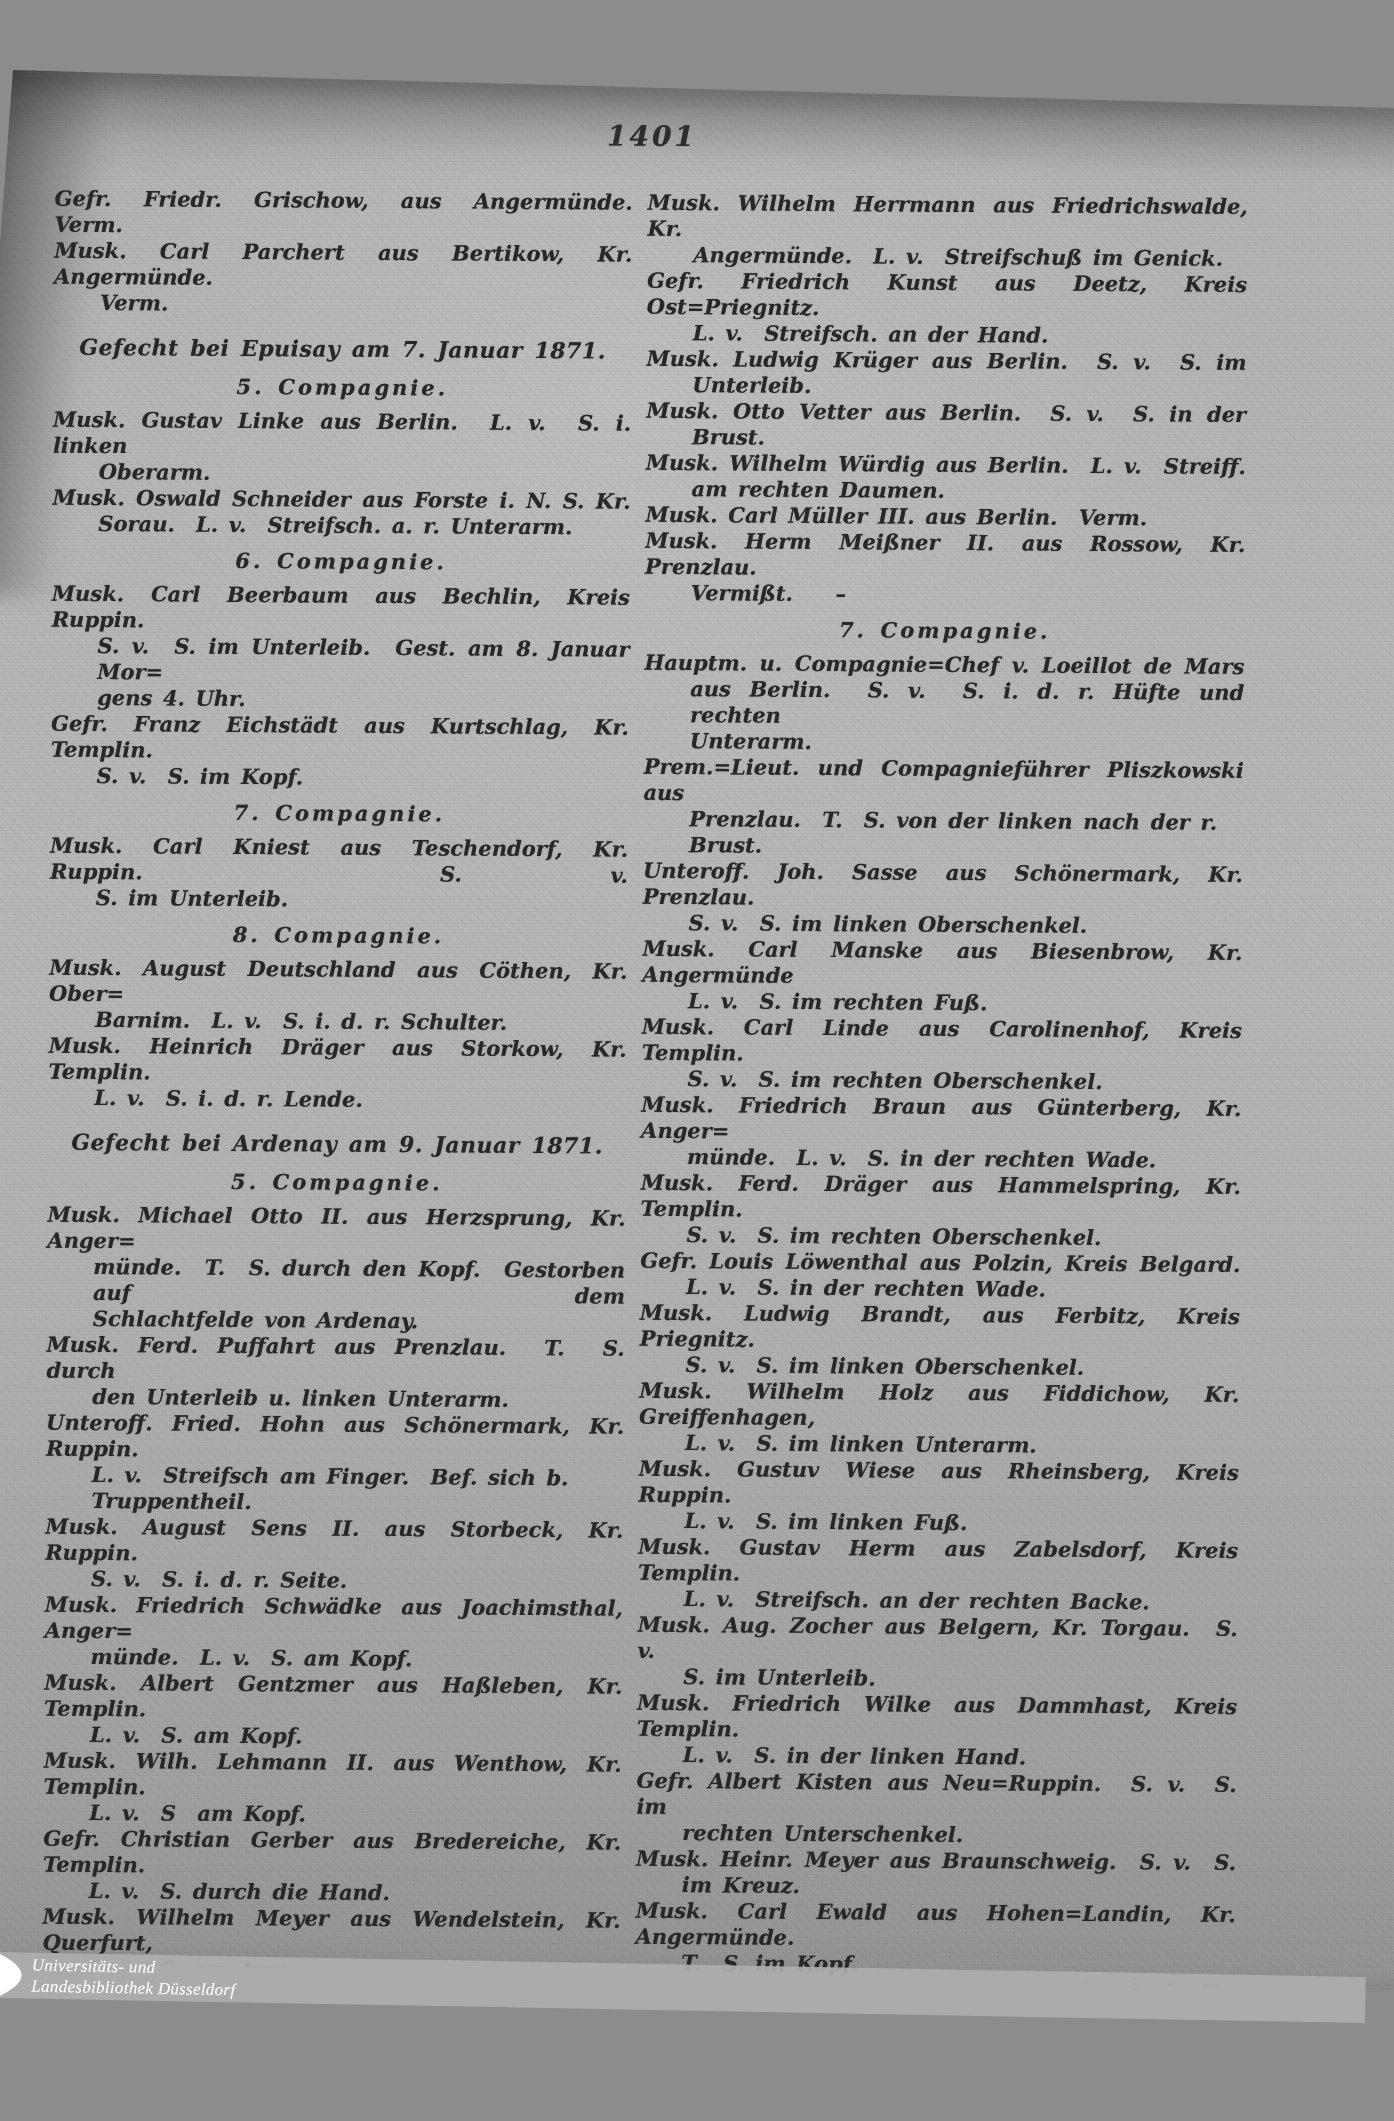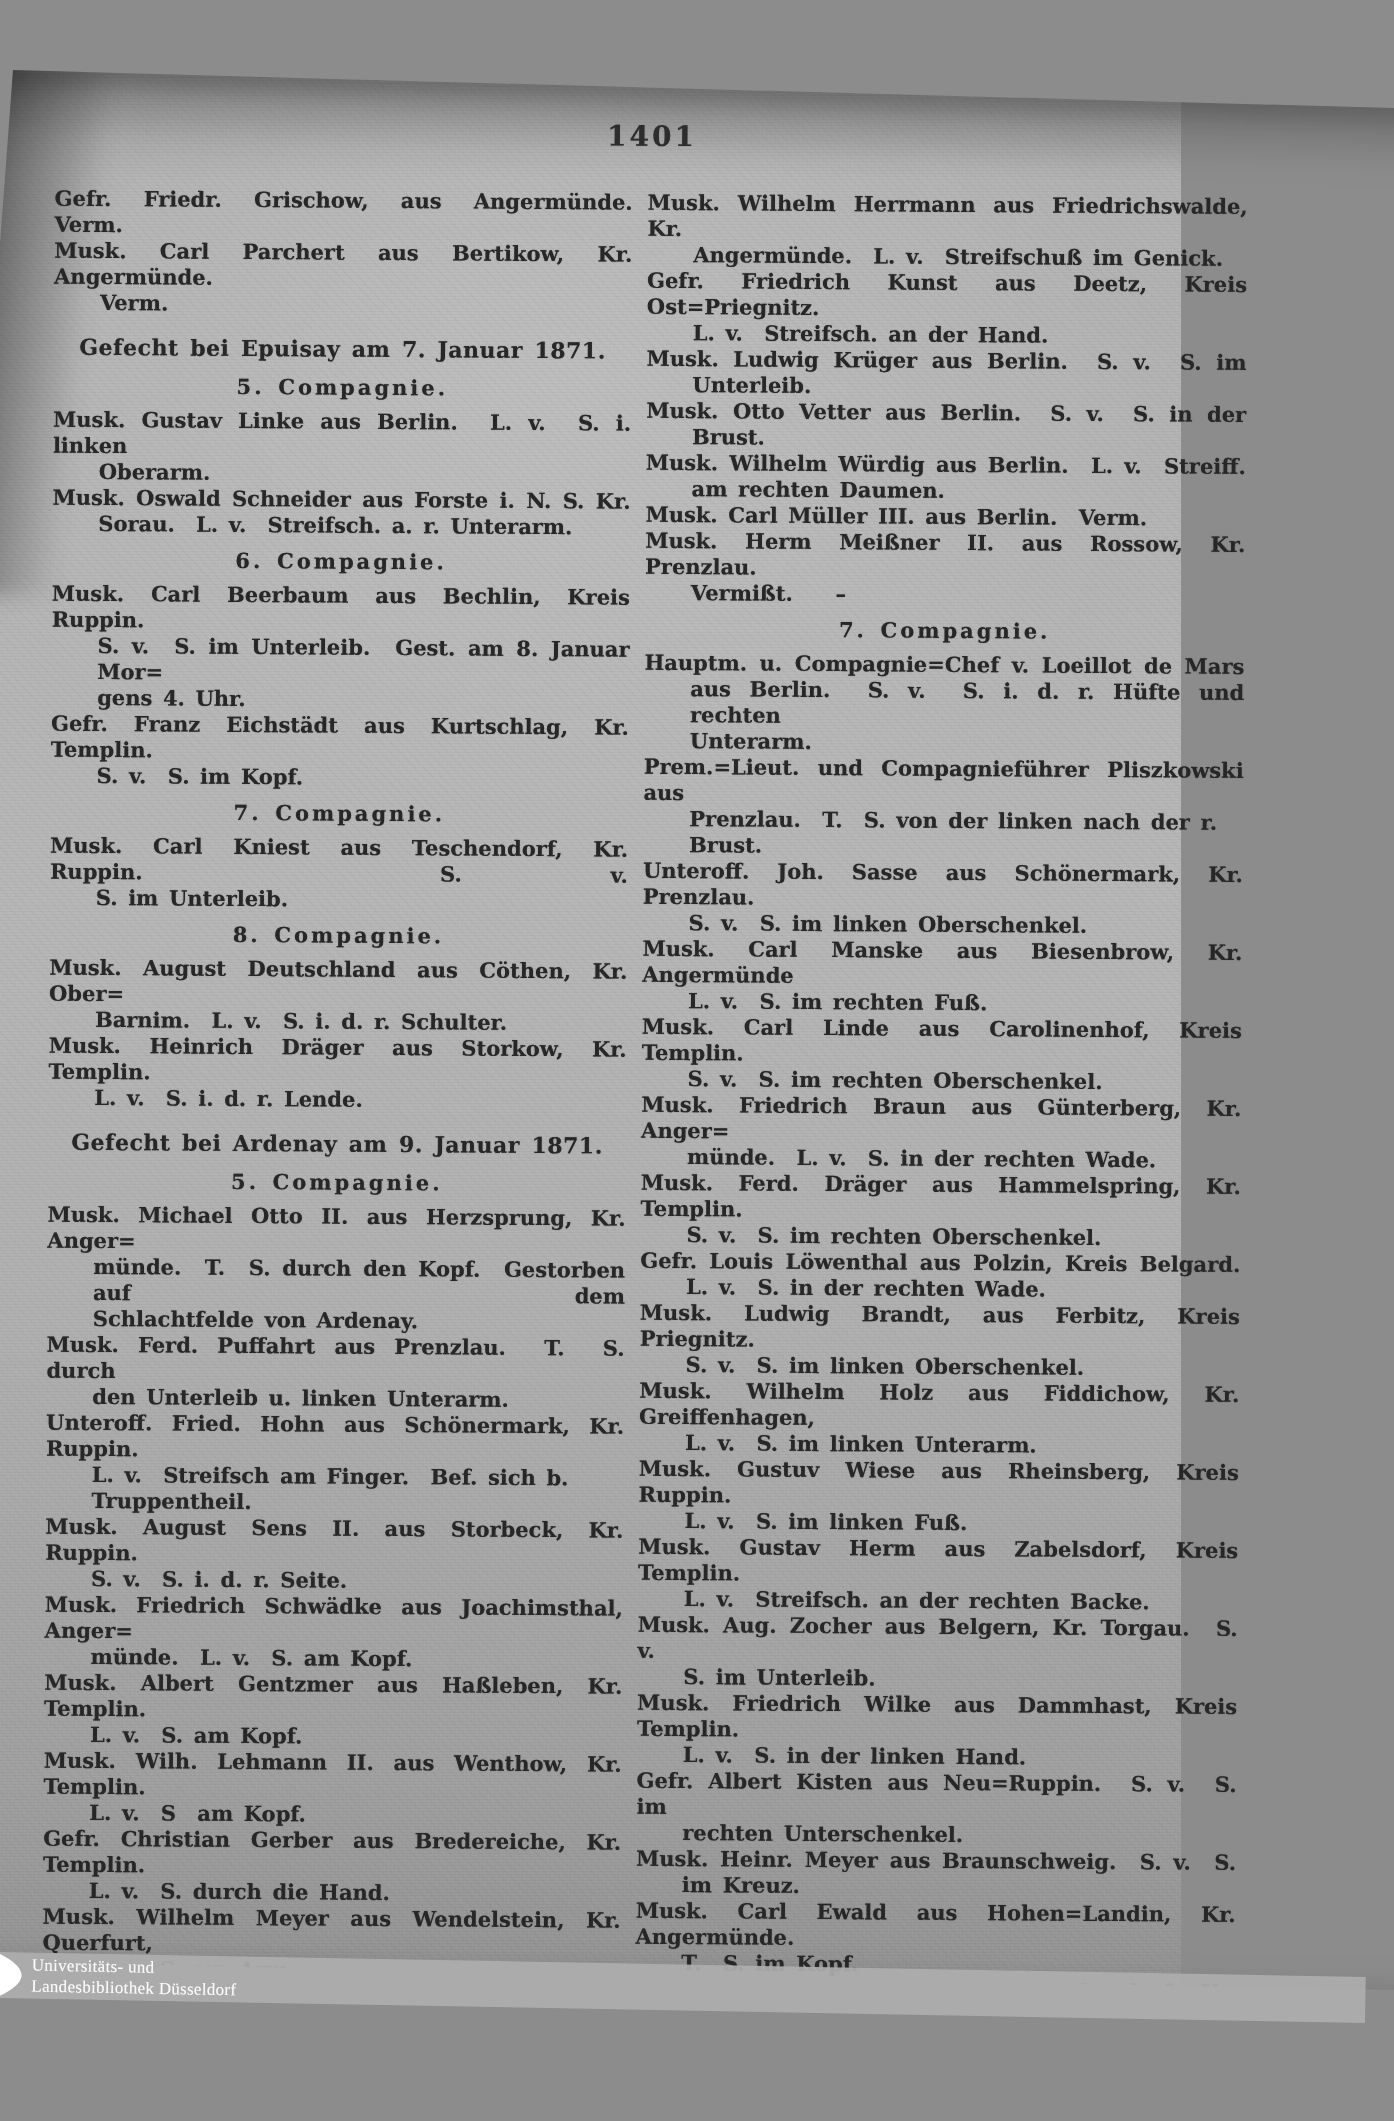--- a/index.html
+++ b/index.html
@@ -2,21 +2,21 @@
 <html><head>
 <meta charset="utf-8">
 <style>
   html, body {
     margin: 0; padding: 0;
     width: 1394px; height: 2121px;
     overflow: hidden;
     background: #8c8c8c;
     font-family: "DejaVu Serif", serif;
   }
-  .stage { position: relative; width: 1181px; height: 2121px; }
+  .stage { position: relative; width: 1394px; height: 2121px; font-style: italic; }
 
   
   .page {
     position: absolute; inset: 0;
     clip-path: polygon(13px 70px, 1394px 108px, 1394px 1990px, 0px 1962px, 0px 242px);
     background:
       radial-gradient(ellipse 900px 700px at 46% 18%, rgba(255,255,255,0.14), rgba(255,255,255,0) 70%),
       linear-gradient(180deg, #7d7d7d 0px, #9d9d9d 95px, #b2b2b2 180px, #b7b7b7 42%, #b0b0b0 62%, #a0a0a0 84%, #8f8f8f 97%);
   }
   

